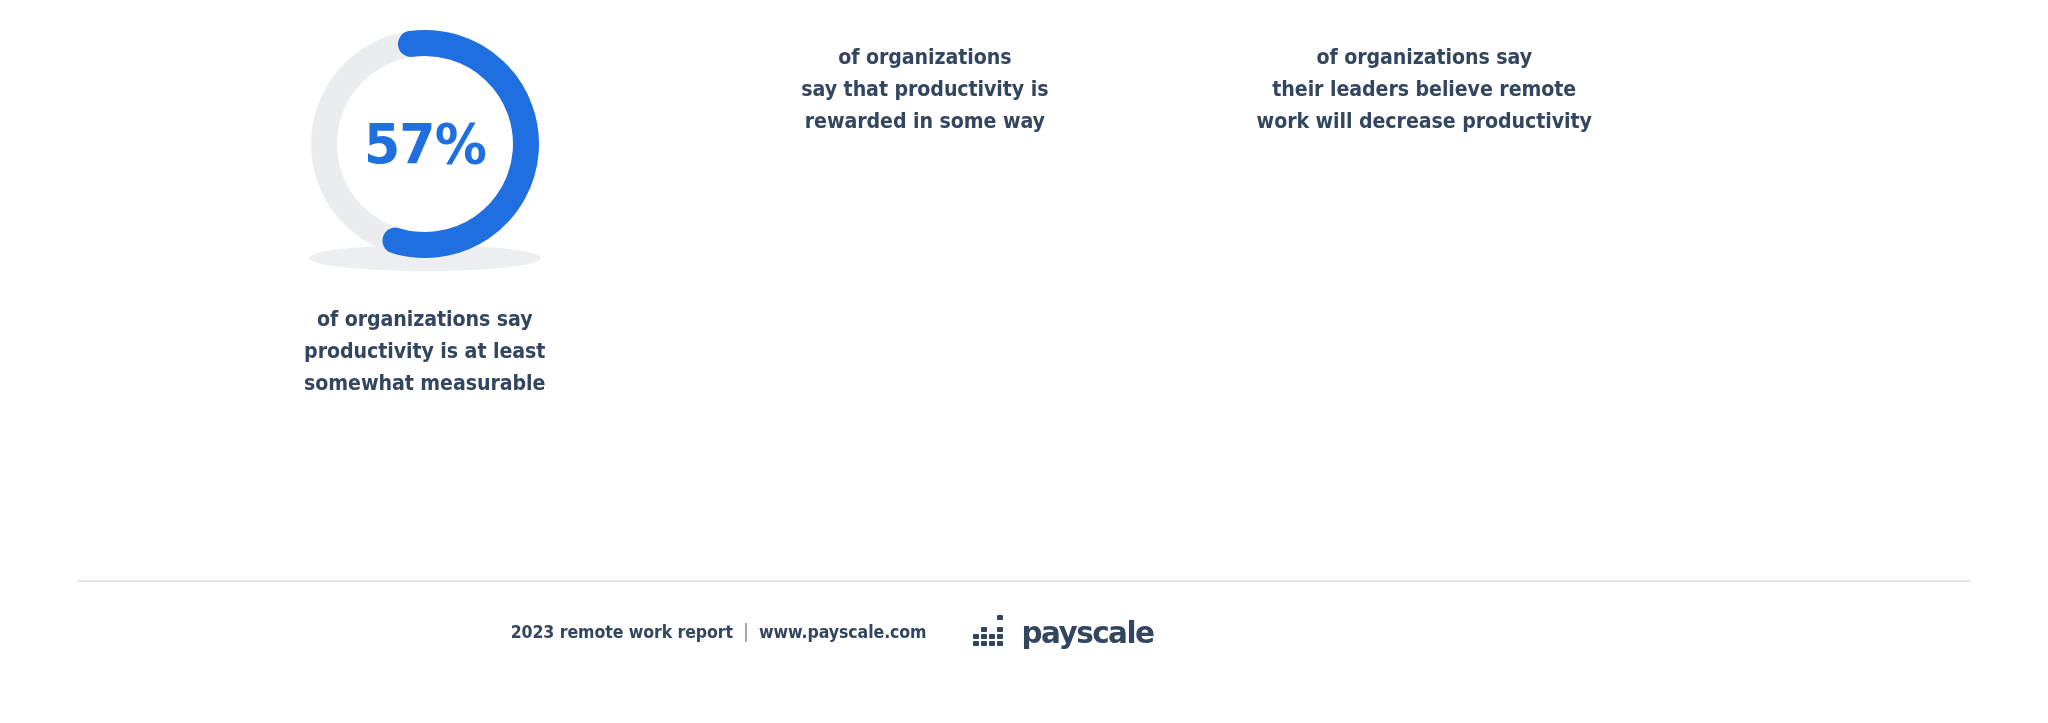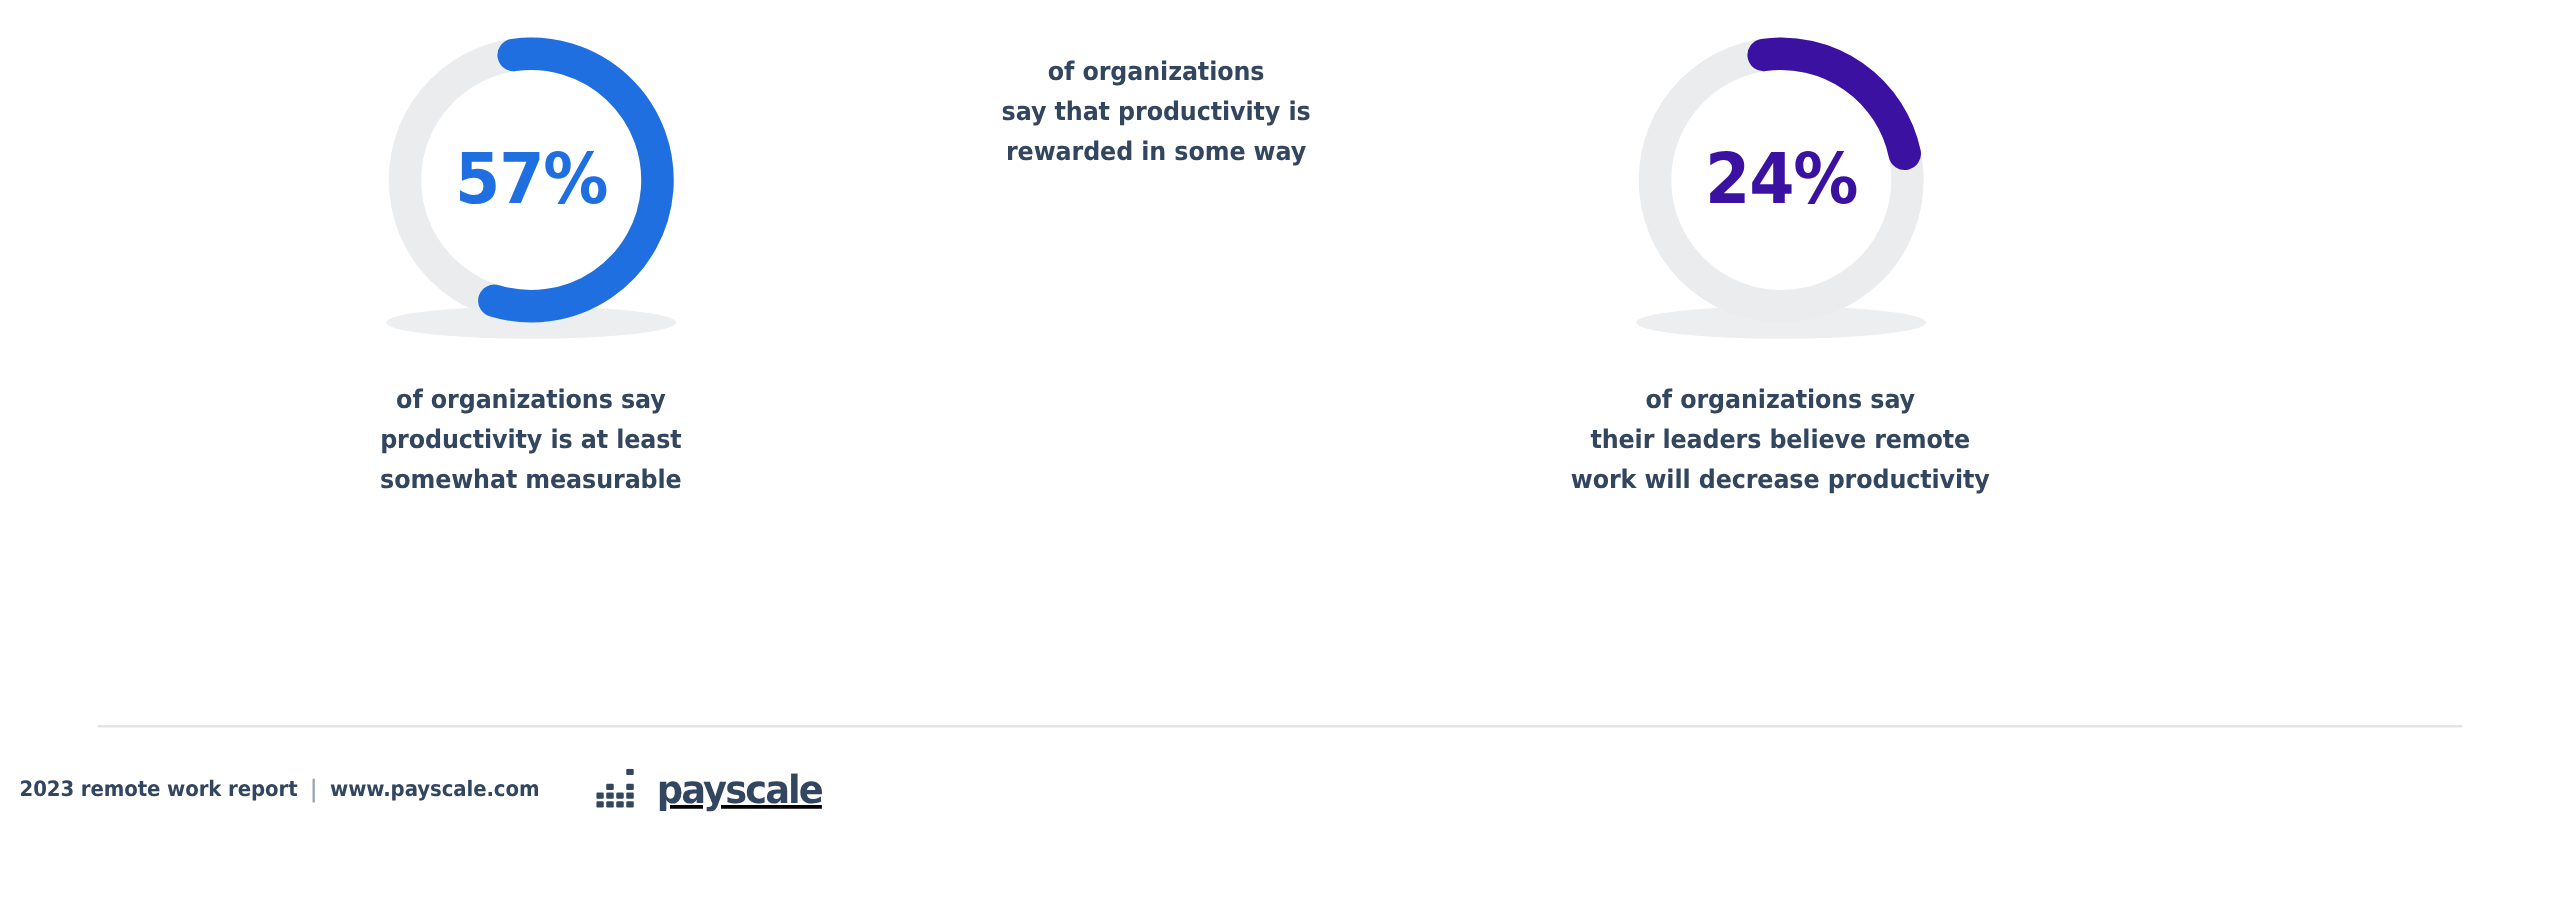--- a/index.html
+++ b/index.html
@@ -80,21 +80,21 @@
     position:absolute;
     left:78px; top:580px;
     width:1892px;height:2px;
     background:#e3e5e8;
   }
   .footer{
     position:absolute;
     left:0; top:614px;
     width:1730px;
     display:flex;
-    justify-content:flex-start;
+    justify-content:center;
     align-items:center;
     padding-right:78px;
     box-sizing:border-box;
   }
   .footline{
     display:flex;align-items:center;
     color:#33465f;
     font-size:17px;
     font-weight:700;
     letter-spacing:-0.1px;
@@ -103,21 +103,20 @@
   }
   .footsep{
     display:inline-block;
     width:2px;height:19px;
     background:#9aa4b2;
     margin:0 13px;
   }
   .logo{
     display:flex;align-items:center;
     margin-left:30px;
-    text-decoration:underline;
   }
   .logo-mark{display:block;}
   .logo-word{
     margin-left:7px;
     color:#33465f;
     font-size:31px;
     font-weight:700;
     letter-spacing:-1.6px;
     font-family:"DejaVu Sans", sans-serif;
     transform:scaleX(0.95);
@@ -151,30 +150,20 @@
     <div class="stat">
       <div class="caption">
         <div>of organizations</div>
         <div>say that productivity is</div>
         <div>rewarded in some way</div>
       </div>
     </div>
 
 
     <div class="stat">
-      <div class="donut-wrap">
-        <div class="donut-shadow"></div>
-        <div class="donut">
-          <svg viewBox="0 0 228 228">
-            <circle class="track" cx="114" cy="114" r="101" stroke="#ebecee"></circle>
-            <path class="value-arc" id="arc4" d="M 99.94 13.98 A 101 101 0 0 1 212.79 93.00" stroke="#3a11a0"></path>
-          </svg>
-        </div>
-        <div class="pct" id="pct4" style="color: rgb(58, 17, 160);">24%</div>
-      </div>
       <div class="caption">
         <div>of organizations say</div>
         <div>their leaders believe remote</div>
         <div>work will decrease productivity</div>
       </div>
     </div>
 
   </div>
 
   <div class="divider"></div>

